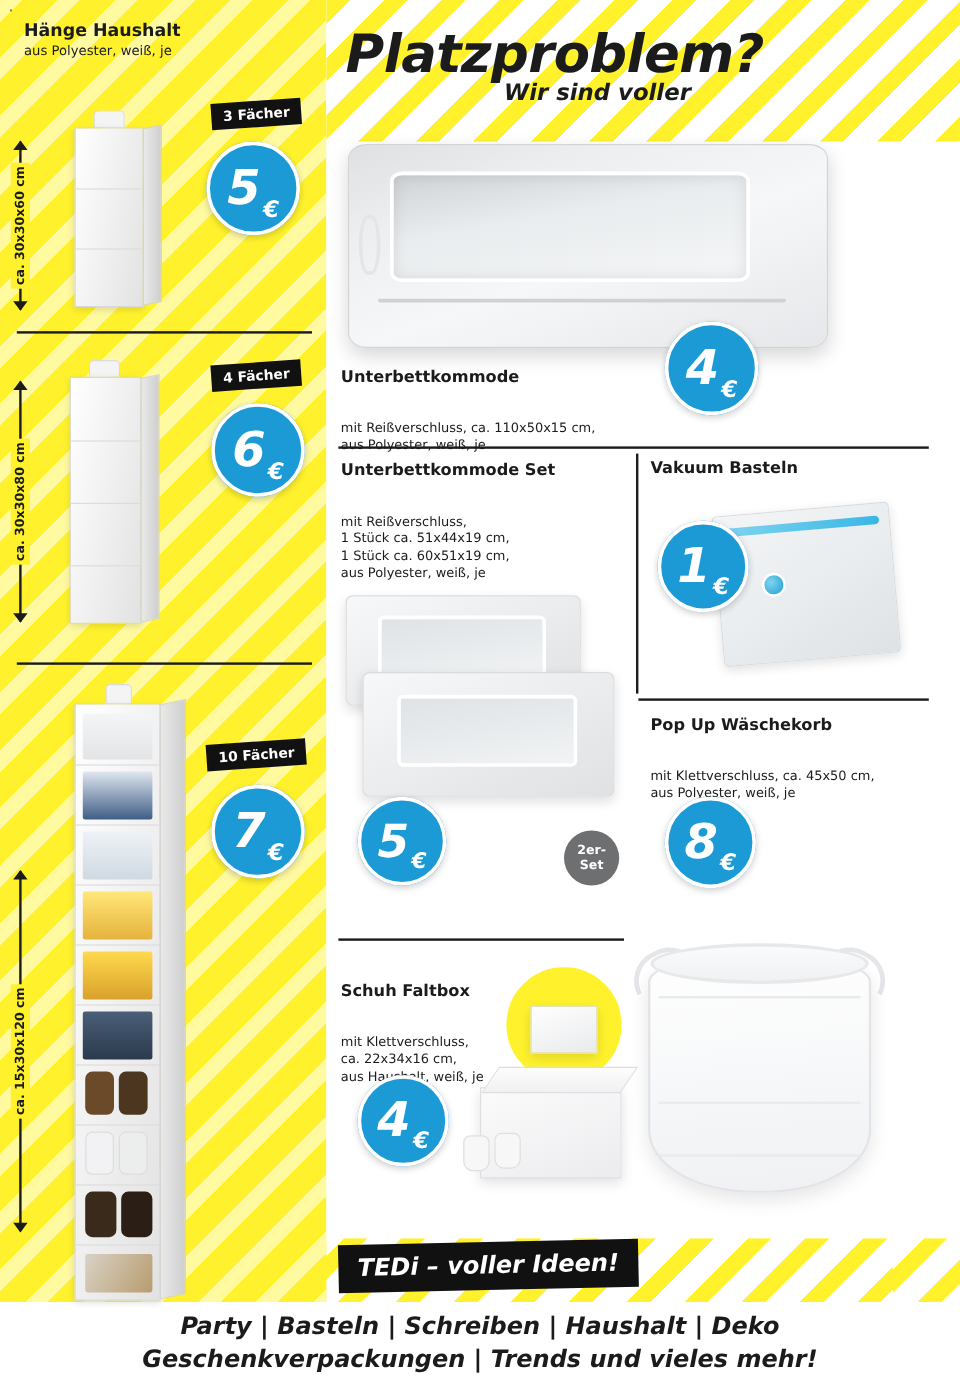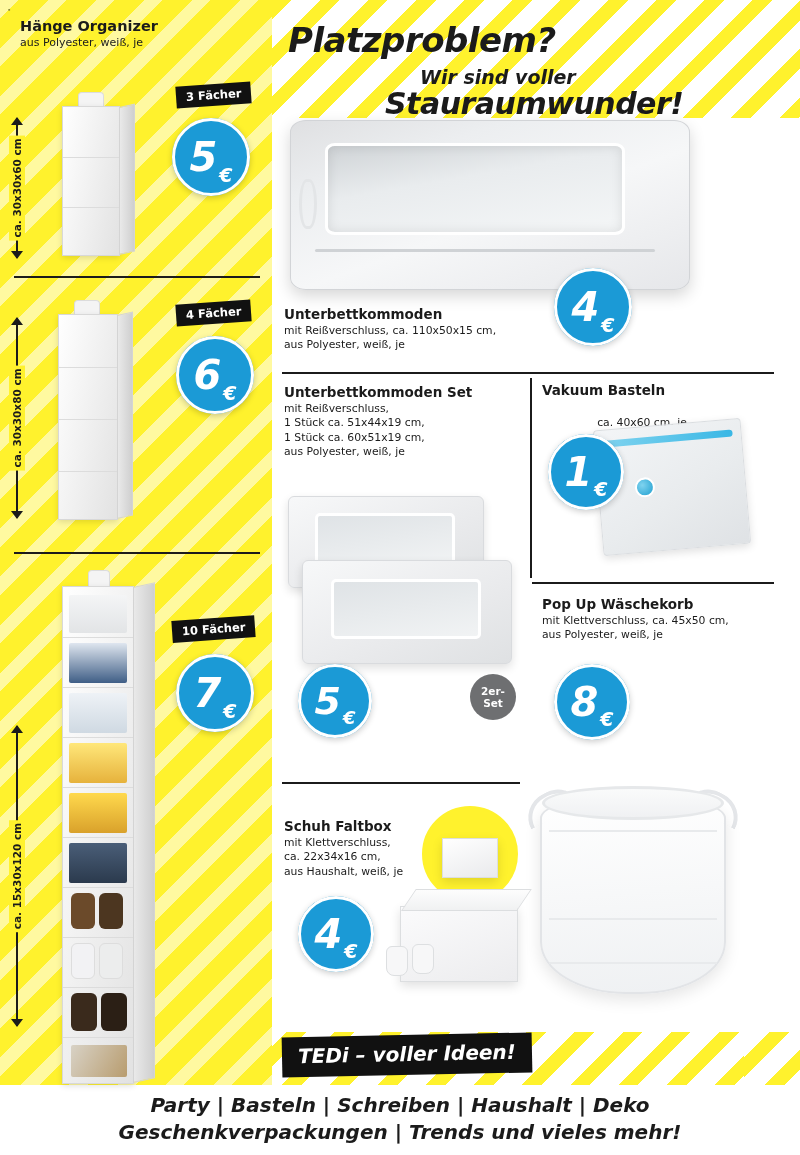--- a/index.html
+++ b/index.html
@@ -56,21 +56,21 @@
   }
 
   
   .headline {
     position:absolute; left:280px; top:14px; width:450px; height:110px;
     color:#1b1b1b;
     font-family:"DejaVu Sans", sans-serif;
   }
   .hl1 {
     position:absolute; left:8px; top:6px;
-    font-size:34px; font-weight:bold; font-style:italic;
+    font-size:44px; font-weight:bold; font-style:italic;
     letter-spacing:-0.5px;
   }
   .hl2 {
     position:absolute; left:140px; top:52px;
     font-size:19px; font-weight:bold; font-style:italic;
   }
   .hl3 {
     position:absolute; left:105px; top:72px;
     font-size:30px; font-weight:bold; font-style:italic;
     letter-spacing:-0.5px;
@@ -294,20 +294,21 @@
   
   .prod-title {
     position:absolute;
     font-size:13.5px; font-weight:bold; color:#1b1b1b;
     font-family:"DejaVu Sans", sans-serif;
   }
   .prod-desc {
     position:absolute;
     font-size:10.8px; color:#1b1b1b; line-height:1.32;
     font-family:"DejaVu Sans", sans-serif;
+    margin-top:26px;
   }
 
   
   .sep { position:absolute; background:#1b1b1b; }
 
   
   .tedi-box {
     position:absolute; left:282px; top:1035px;
     background:#111111;
     padding:7px 16px 9px 16px;
@@ -340,24 +341,23 @@
   <div class="left-stripes"></div>
   <div class="right-panel"></div>
   <div class="top-stripes"></div>
   <div class="bottom-band"></div>
 
   <span class="tiny-mark">▪</span>
 
   <div class="headline">
     <div class="hl1">Platzproblem?</div>
     <div class="hl2">Wir sind voller</div>
-    <div class="hl3">Stauraumwunder!</div>
-  </div>
-
-  <div class="left-title">Hänge Organizer</div>
+  </div>
+
+  <div class="left-title">Hänge Haushalt</div>
   <div class="left-sub">aus Polyester, weiß, je</div>
 
   <div class="dim" style="left:10px; top:118px; height:140px;">
     <div class="line"></div>
       <div class="arrow-up"></div>
       <div class="arrow-dn"></div>
     <div class="txt">ca. 30x30x60 cm</div>
   </div>
   <div class="photo org-hook" style="left:78px; top:92px;"></div>
   <div class="photo org" style="left:62px; top:106px; width:58px; height:150px;">
@@ -443,45 +443,45 @@
     <div class="bag-window" style="left:34px; top:22px; width:300px; height:92px;"></div>
     <div class="bag-zip" style="left:24px; top:128px; width:340px;"></div>
     <div class="handle" style="left:8px; top:58px; width:18px; height:50px;"></div>
   </div>
   <div class="badge" style="left:554px; top:268px; width:78px; height:78px;">
     <div class="hazard"></div>
       <div class="inner"></div>
     <span class="num" style="font-size:40px;">4</span>
     <span class="eur" style="font-size:19px;">€</span>
   </div>
-  <div class="prod-title" style="left:284px; top:306px;">Unterbettkommoden</div>
+  <div class="prod-title" style="left:284px; top:306px;">Unterbettkommode</div>
   <div class="prod-desc" style="left:284px; top:324px; width:250px; white-space:pre-line;">mit Reißverschluss, ca. 110x50x15 cm,
 aus Polyester, weiß, je</div>
 
   <div class="sep" style="left:282px; top:372px; width:492px; height:1.5px;"></div>
 
-  <div class="prod-title" style="left:284px; top:384px;">Unterbettkommoden Set</div>
+  <div class="prod-title" style="left:284px; top:384px;">Unterbettkommode Set</div>
   <div class="prod-desc" style="left:284px; top:402px; width:240px; white-space:pre-line;">mit Reißverschluss,
 1 Stück ca. 51x44x19 cm,
 1 Stück ca. 60x51x19 cm,
 aus Polyester, weiß, je</div>
 
   <div class="photo setbox" style="left:288px; top:496px; width:196px; height:92px;">
     <div class="win" style="left:26px; top:16px; width:140px; height:54px;"></div>
   </div>
   <div class="photo setbox" style="left:302px; top:560px; width:210px; height:104px;">
     <div class="win" style="left:28px; top:18px; width:150px; height:60px;"></div>
   </div>
   <div class="badge" style="left:298px; top:664px; width:74px; height:74px;">
     <div class="hazard"></div>
       <div class="inner"></div>
     <span class="num" style="font-size:38px;">5</span>
     <span class="eur" style="font-size:18px;">€</span>
   </div>
-  <div class="set-bubble" style="left:470px; top:674px;text-align:center;">
+  <div class="set-bubble" style="left:470px; top:692px;text-align:center;">
     <span>2er-</span>
     <span>Set</span>
   </div>
 
   <div class="sep" style="left:530px; top:378px; width:1.5px; height:200px;"></div>
 
   <div class="prod-title" style="left:542px; top:382px;">Vakuum Basteln</div>
   <div class="prod-desc" style="left:542px; top:416px; width:200px;text-align:center;">ca. 40x60 cm, je</div>
   <div class="photo vacbag" style="left:598px; top:424px; width:148px; height:126px; transform:rotate(-5deg);">
     <div class="vac-zip" style="left:10px; top:10px; width:128px;"></div>

